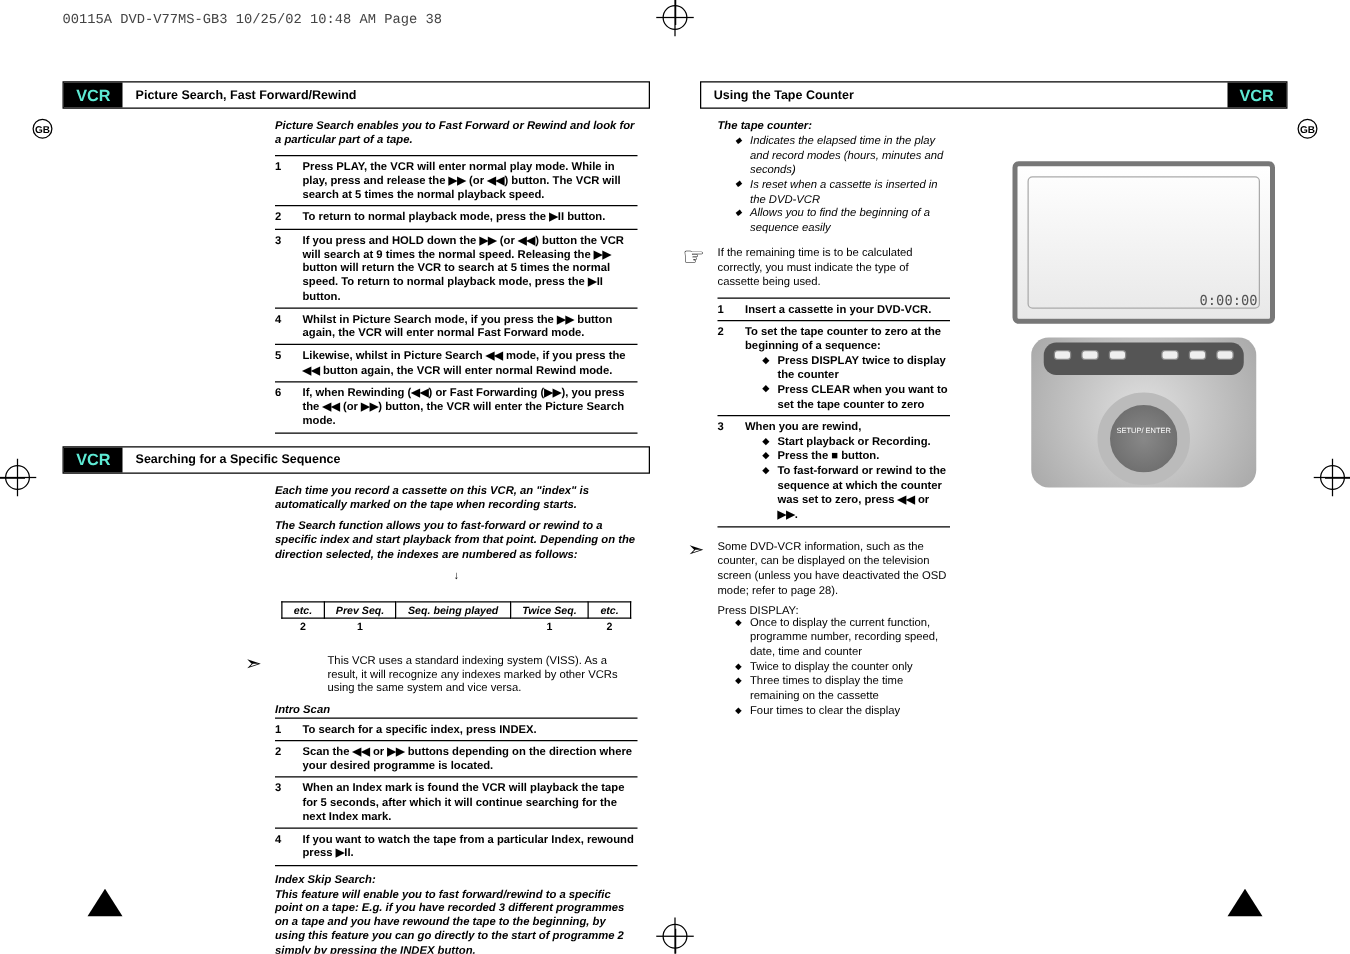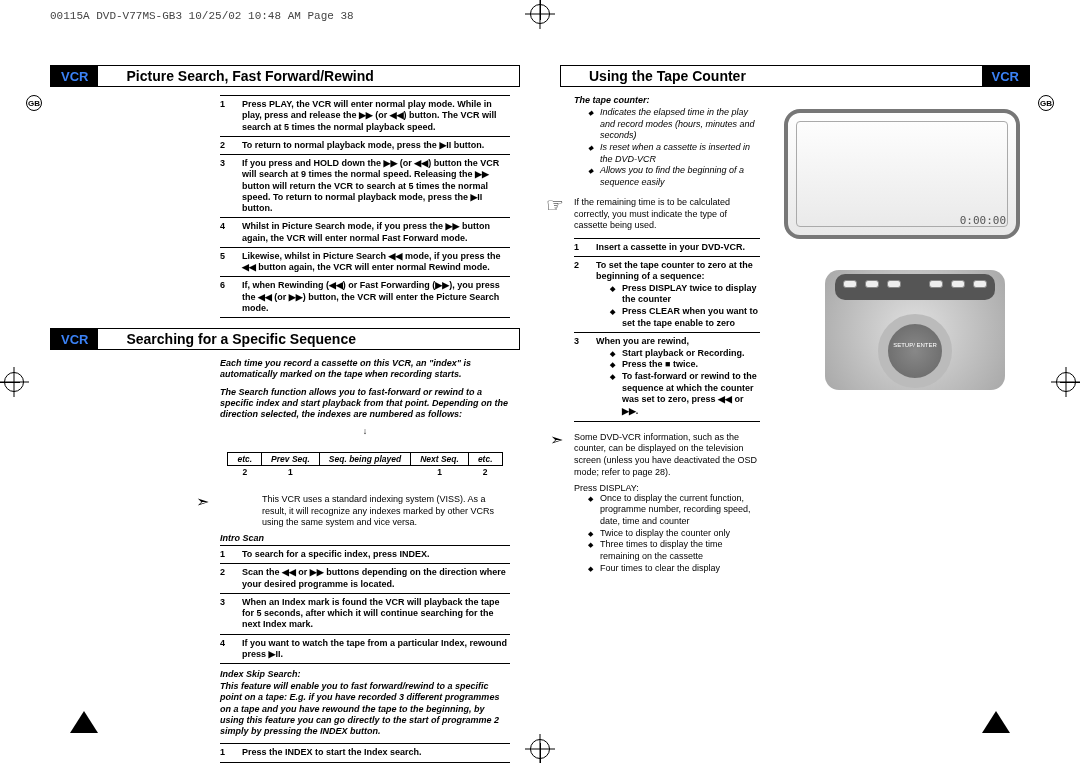--- a/index.html
+++ b/index.html
@@ -39,25 +39,25 @@
     top:65px; left:50px; right:50px; bottom:30px;
     display:flex;
     gap:40px;
   }
   .page { flex:1; position:relative; }
   .title-bar {
     display:flex; align-items:stretch; height:22px; margin-bottom:8px;
     border:1px solid #000;
   }
   .title-bar .tag {
-    background:#000; color:#3b82f6; font-weight:bold; font-size:13px;
+    background:#000; color:#5eead4; font-weight:bold; font-size:13px;
     padding:2px 10px; display:flex; align-items:center;
   }
   .title-bar .title {
-    flex:1; font-weight:bold; font-size:14px; padding:2px 28px;
+    flex:1; font-weight:bold; font-size:10px; padding:2px 10px;
     display:flex; align-items:center;
   }
   .gb-circle {
     width:16px; height:16px; border:1px solid #000; border-radius:50%;
     font-size:8px; font-weight:bold; display:flex; align-items:center; justify-content:center;
     position:absolute;
   }
   .gb-left { left:-24px; top:30px; }
   .gb-right { right:-24px; top:30px; }
 
@@ -71,23 +71,23 @@
   .hand { font-size:20px; position:absolute; }
   .note-icon { font-size:16px; position:absolute; }
 
   .tb { margin:4px auto 6px; font-style:italic; font-weight:bold; }
   .tb table { border-collapse:collapse; margin:16px auto;}
   .tb td { border:1px solid #000; padding:1px 9px; text-align:center; font-size:8.5px;}
   .tb .num-row td { border:none; font-style:normal;}
   .subhead { font-style:italic; font-weight:bold; margin:5px 0 2px; }
 
   .screen-illus {
-    position:absolute; right:10px; top:44px; width:236px; height:130px;
+    position:absolute; right:10px; top:64px; width:210px; height:130px;
     background:linear-gradient(#fff,#e8e8e8);
-    border:4px solid #777; border-radius:16px;
+    border:4px solid #777; border-radius:5px;
   }
   .screen-illus .inner { position:absolute; inset:8px; border:1px solid #aaa; border-radius:4px;}
   .screen-illus .time { position:absolute; right:10px; bottom:8px; font-family:monospace; color:#555; font-size:11px;}
   .remote-illus {
     position:absolute; right:25px; top:205px; width:180px; height:120px;
     background: radial-gradient(circle at 50% 50%, #e0e0e0, #a8a8a8);
     border-radius:14px;
   }
   .remote-illus::before{
     content:""; position:absolute; top:4px; left:10px; right:10px; height:26px;
@@ -131,20 +131,21 @@
 <div class="spread">
 
   <div class="page">
     <div class="gb-circle gb-left">GB</div>
 
     <div class="title-bar">
       <div class="tag">VCR</div>
       <div class="title">Picture Search, Fast Forward/Rewind</div>
     </div>
     <div class="body-col">
+      <p class="intro-em">Picture Search enables you to Fast Forward or Rewind and look for a particular part of a tape.</p>
       <div class="ol">
         <div class="row">
             <div class="num">1</div>
             <div class="txt">Press PLAY, the VCR will enter normal play mode. While in play, press and release the ▶▶ (or ◀◀) button. The VCR will search at 5 times the normal playback speed.</div>
           </div>
         <div class="row">
             <div class="num">2</div>
             <div class="txt">To return to normal playback mode, press the ▶II button.</div>
           </div>
         <div class="row">
@@ -174,21 +175,21 @@
       <p class="intro-em">Each time you record a cassette on this VCR, an "index" is automatically marked on the tape when recording starts.</p>
       <p class="intro-em">The Search function allows you to fast-forward or rewind to a specific index and start playback from that point. Depending on the direction selected, the indexes are numbered as follows:</p>
       <div style="text-align:center">↓</div>
       <div class="tb">
         <table>
           <tbody>
               <tr>
             <td>etc.</td>
             <td>Prev Seq.</td>
             <td>Seq. being played</td>
-            <td>Next Seq.</td>
+            <td>Twice Seq.</td>
             <td>etc.</td>
           </tr>
           <tr class="num-row">
             <td>2</td>
             <td>1</td>
             <td></td>
             <td>1</td>
             <td>2</td>
           </tr>
         </tbody>
@@ -261,31 +262,31 @@
         <div class="row">
             <div class="num">1</div>
             <div class="txt">Insert a cassette in your DVD-VCR.</div>
           </div>
         <div class="row">
             <div class="num">2</div>
             <div class="txt">
           <span>To set the tape counter to zero at the beginning of a sequence:</span>
           <ul class="bullets">
             <li>Press DISPLAY twice to display the counter</li>
-            <li>Press CLEAR when you want to set the tape enable to zero</li>
+            <li>Press CLEAR when you want to set the tape counter to zero</li>
           </ul>
         </div>
           </div>
         <div class="row">
             <div class="num">3</div>
             <div class="txt">
           <span>When you are rewind,</span>
           <ul class="bullets">
             <li>Start playback or Recording.</li>
-            <li>Press the ■ twice.</li>
+            <li>Press the ■ button.</li>
             <li>To fast-forward or rewind to the sequence at which the counter was set to zero, press ◀◀ or ▶▶.</li>
           </ul>
         </div>
           </div>
       </div>
 
       <div style="position:relative; margin-top:10px;">
         <span class="note-icon" style="left:-24px; top:-2px">➣</span>
         <p style="line-height:1.3">Some DVD-VCR information, such as the counter, can be displayed on the television screen (unless you have deactivated the OSD mode; refer to page 28).</p>
       </div>

